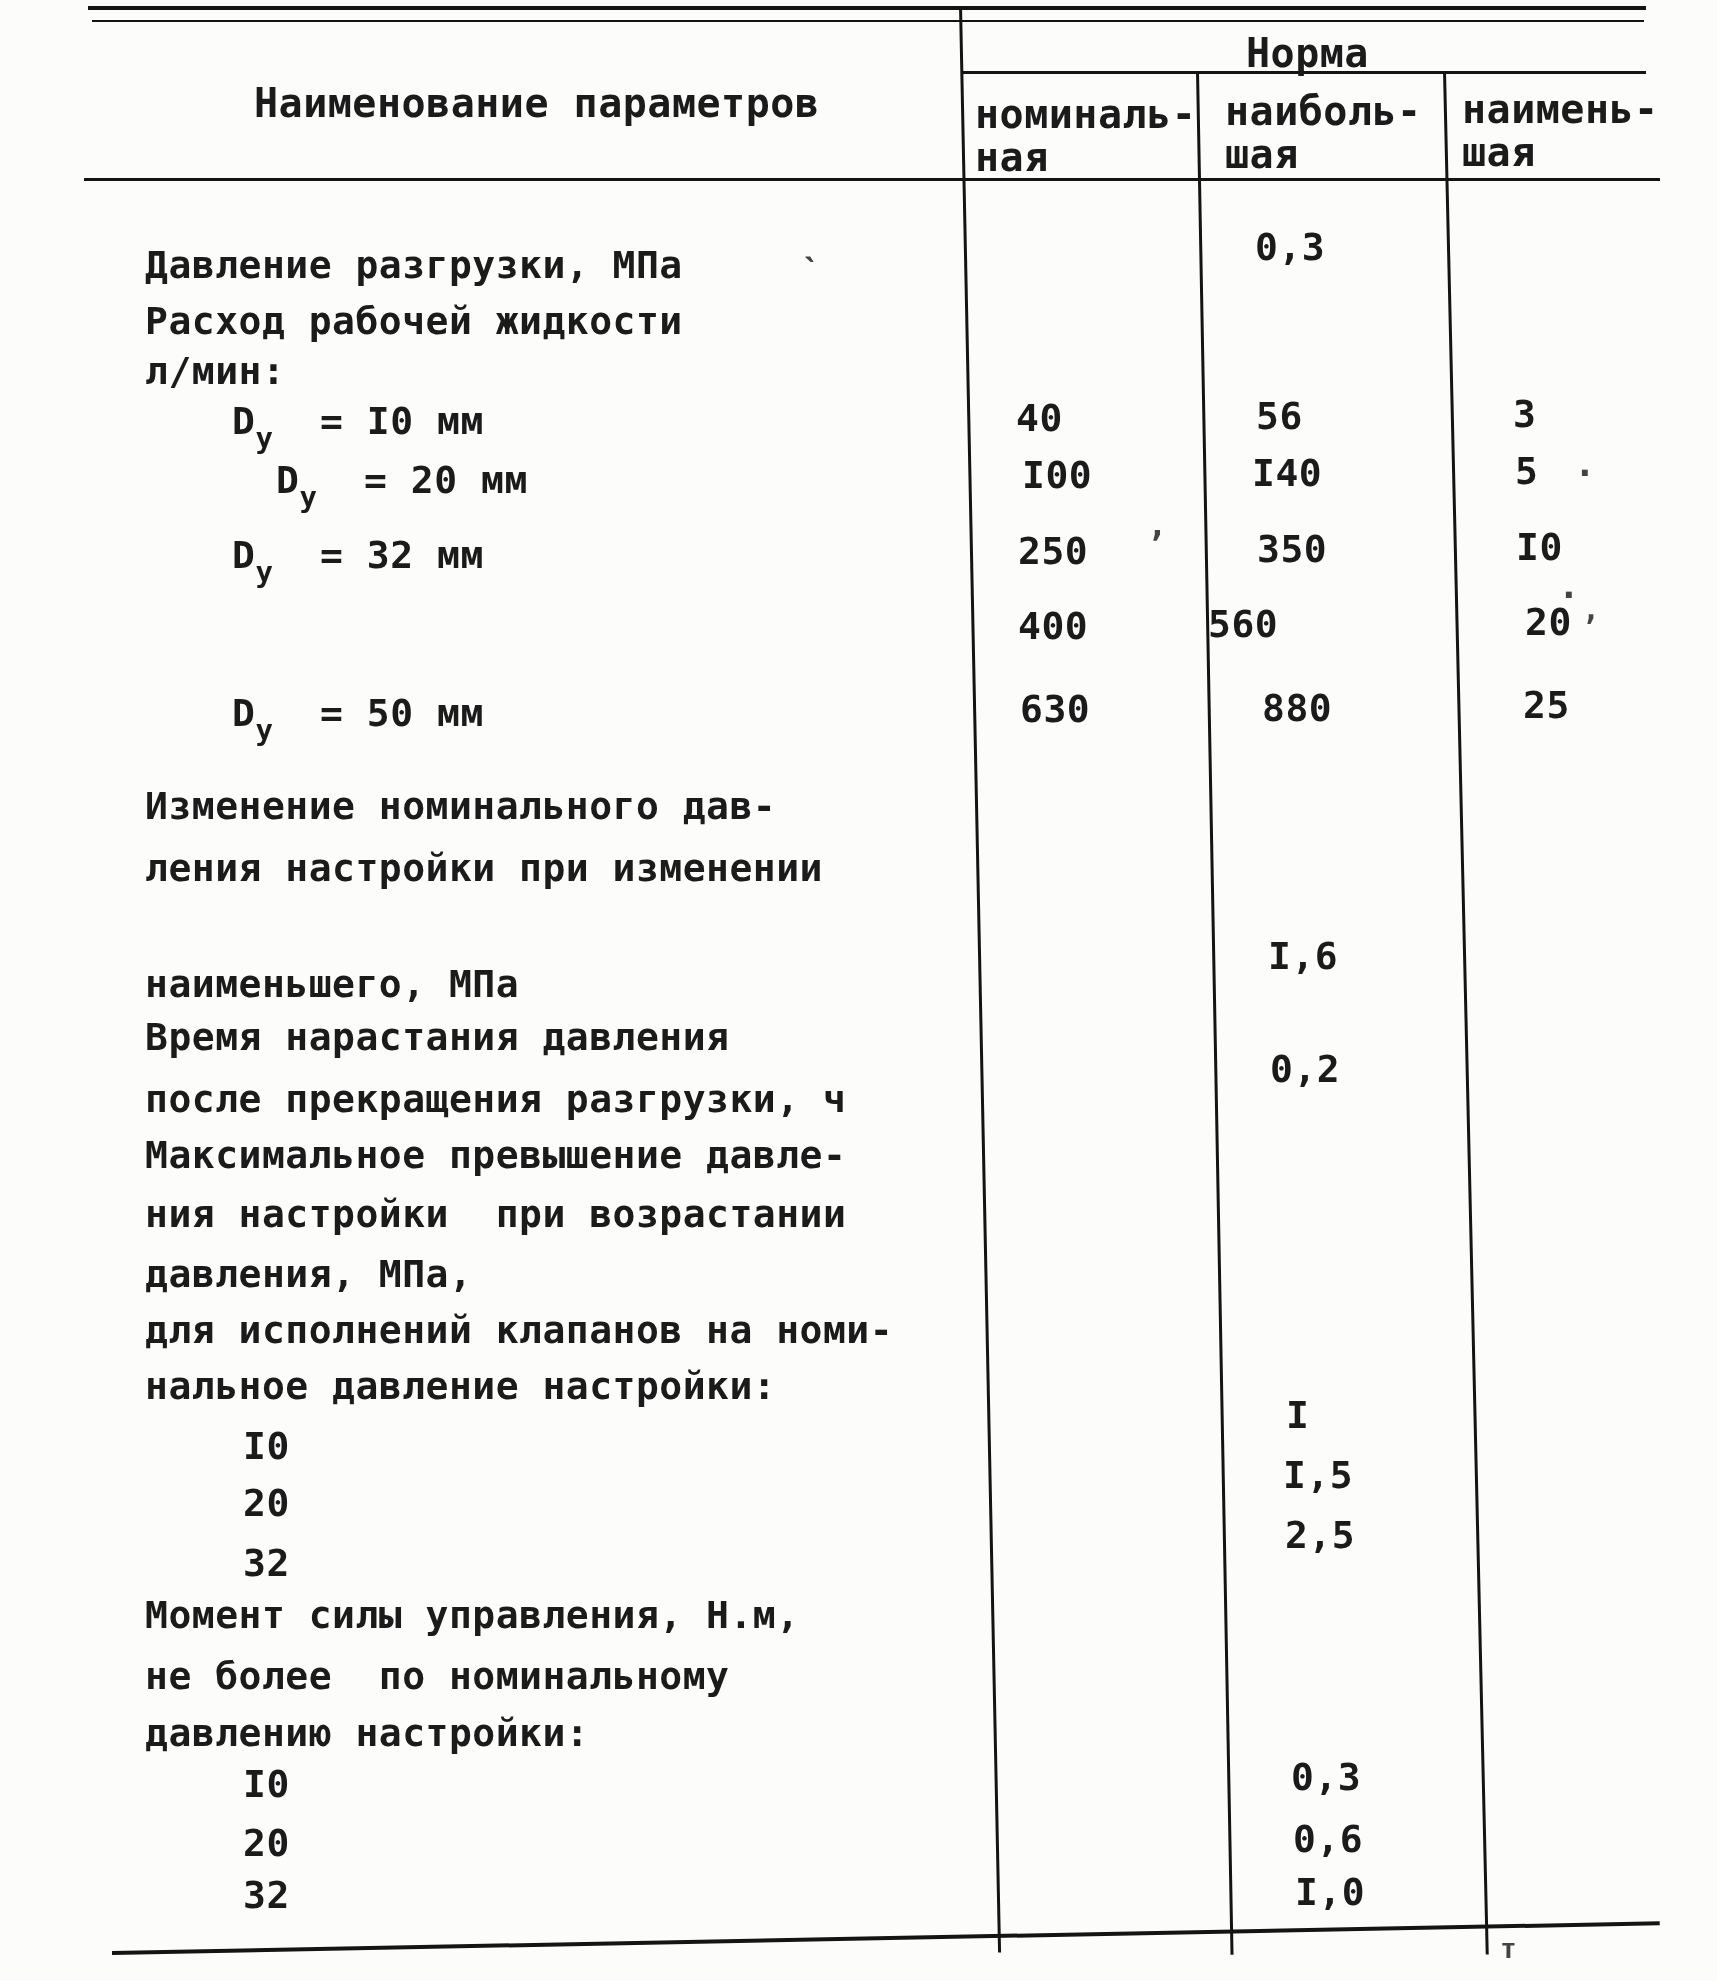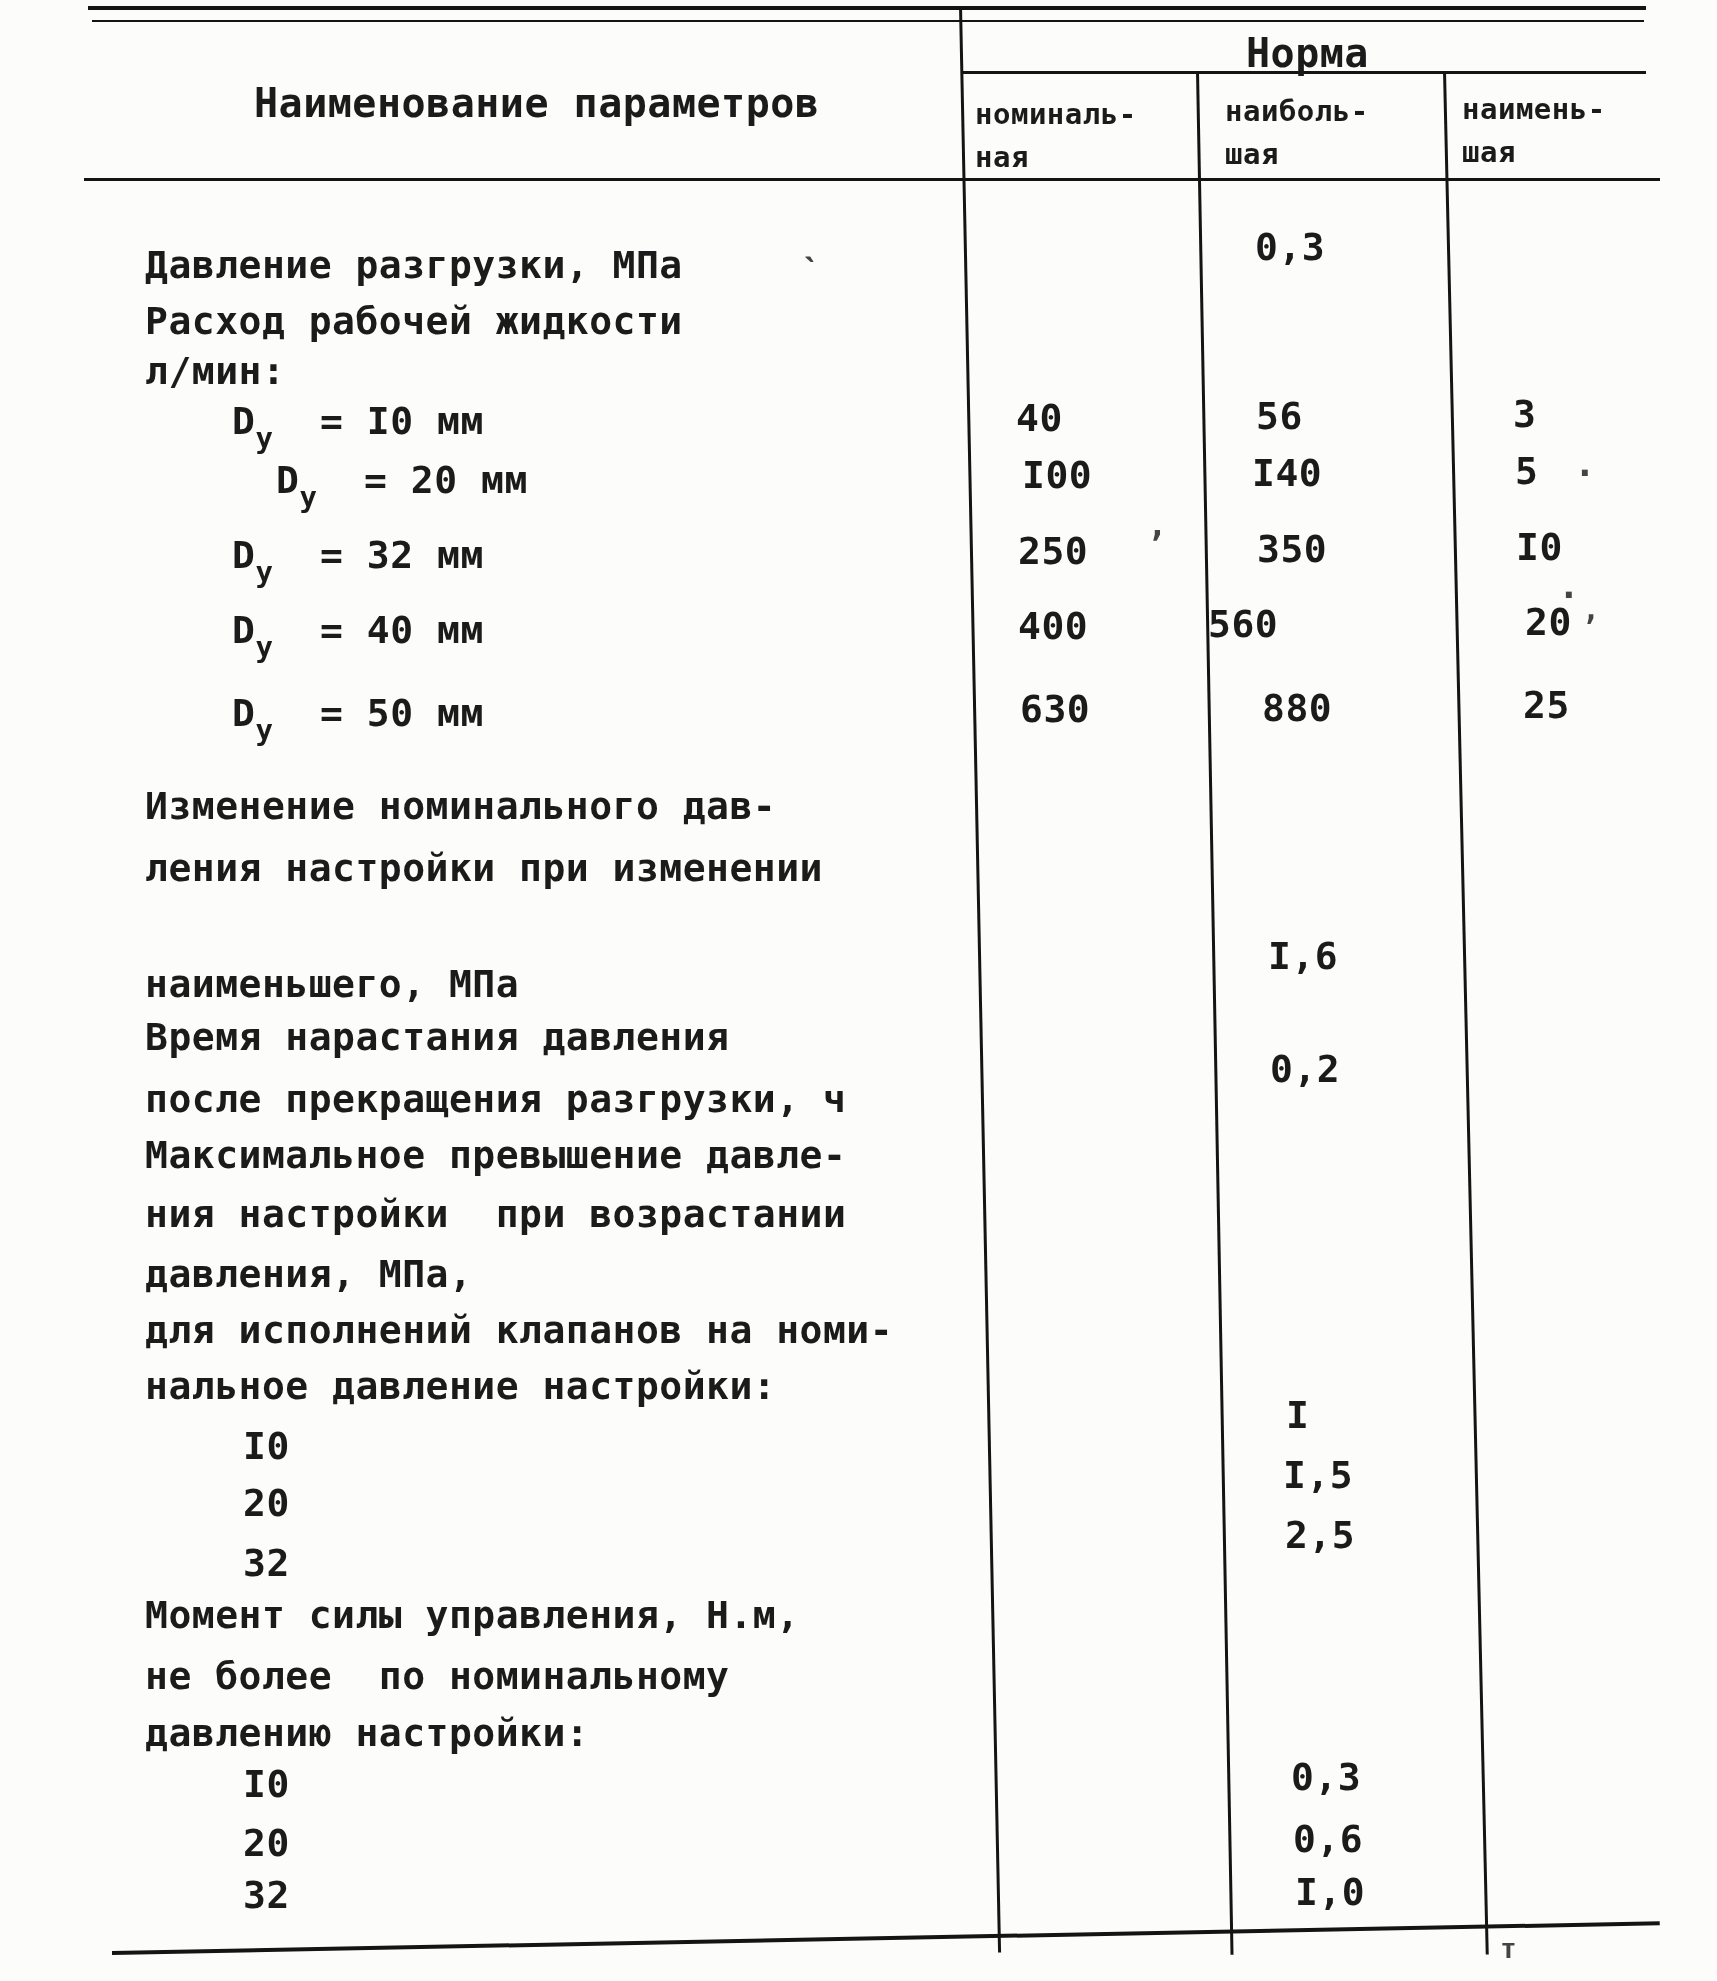--- a/index.html
+++ b/index.html
@@ -16,21 +16,21 @@
     font-size:38px;
     line-height:46px;
     letter-spacing:0.5px;
     color:#1b1b1b;
     white-space:pre;
   }
   .hdr{font-size:40px;}
   .subhdr{
     position:absolute;
     font-weight:700;
-    font-size:29px;
+    font-size:40px;
     line-height:43px;
     letter-spacing:0.5px;
     color:#1b1b1b;
     white-space:pre-line;
   }
   .sub{
     font-size:29px;
     vertical-align:-14px;
   }
   .ln{position:absolute;background:#141414;}
@@ -67,21 +67,20 @@
   <div class="subhdr" style="left:1462px;top:88px;">наимень-
 шая</div>
 
   <div class="t" style="left:145px;top:242px;">Давление разгрузки, МПа</div>
   <div class="t" style="left:145px;top:298px;">Расход рабочей жидкости</div>
   <div class="t" style="left:145px;top:348px;">л/мин:</div>
 
   <div class="t" style="left:232px;top:398px;"><span>D</span><span class="sub">у</span><span>  = I0 мм</span></div>
   <div class="t" style="left:232px;top:457px;margin-left:44px;"><span>D</span><span class="sub">у</span><span>  = 20 мм</span></div>
   <div class="t" style="left:232px;top:532px;"><span>D</span><span class="sub">у</span><span>  = 32 мм</span></div>
-  <div class="t" style="left:232px;top:607px;"><span>D</span><span class="sub">у</span><span>  = 40 мм</span></div>
   <div class="t" style="left:232px;top:690px;"><span>D</span><span class="sub">у</span><span>  = 50 мм</span></div>
 
   <div class="t" style="left:145px;top:845px;">ления настройки при изменении</div>
   <div class="t" style="left:145px;top:783px;">Изменение номинального дав-</div>
   <div class="t" style="left:145px;top:961px;">наименьшего, МПа</div>
   <div class="t" style="left:145px;top:1014px;">Время нарастания давления</div>
   <div class="t" style="left:145px;top:1076px;">после прекращения разгрузки, ч</div>
   <div class="t" style="left:145px;top:1132px;">Максимальное превышение давле-</div>
   <div class="t" style="left:145px;top:1191px;">ния настройки  при возрастании</div>
   <div class="t" style="left:145px;top:1251px;">давления, МПа,</div>

